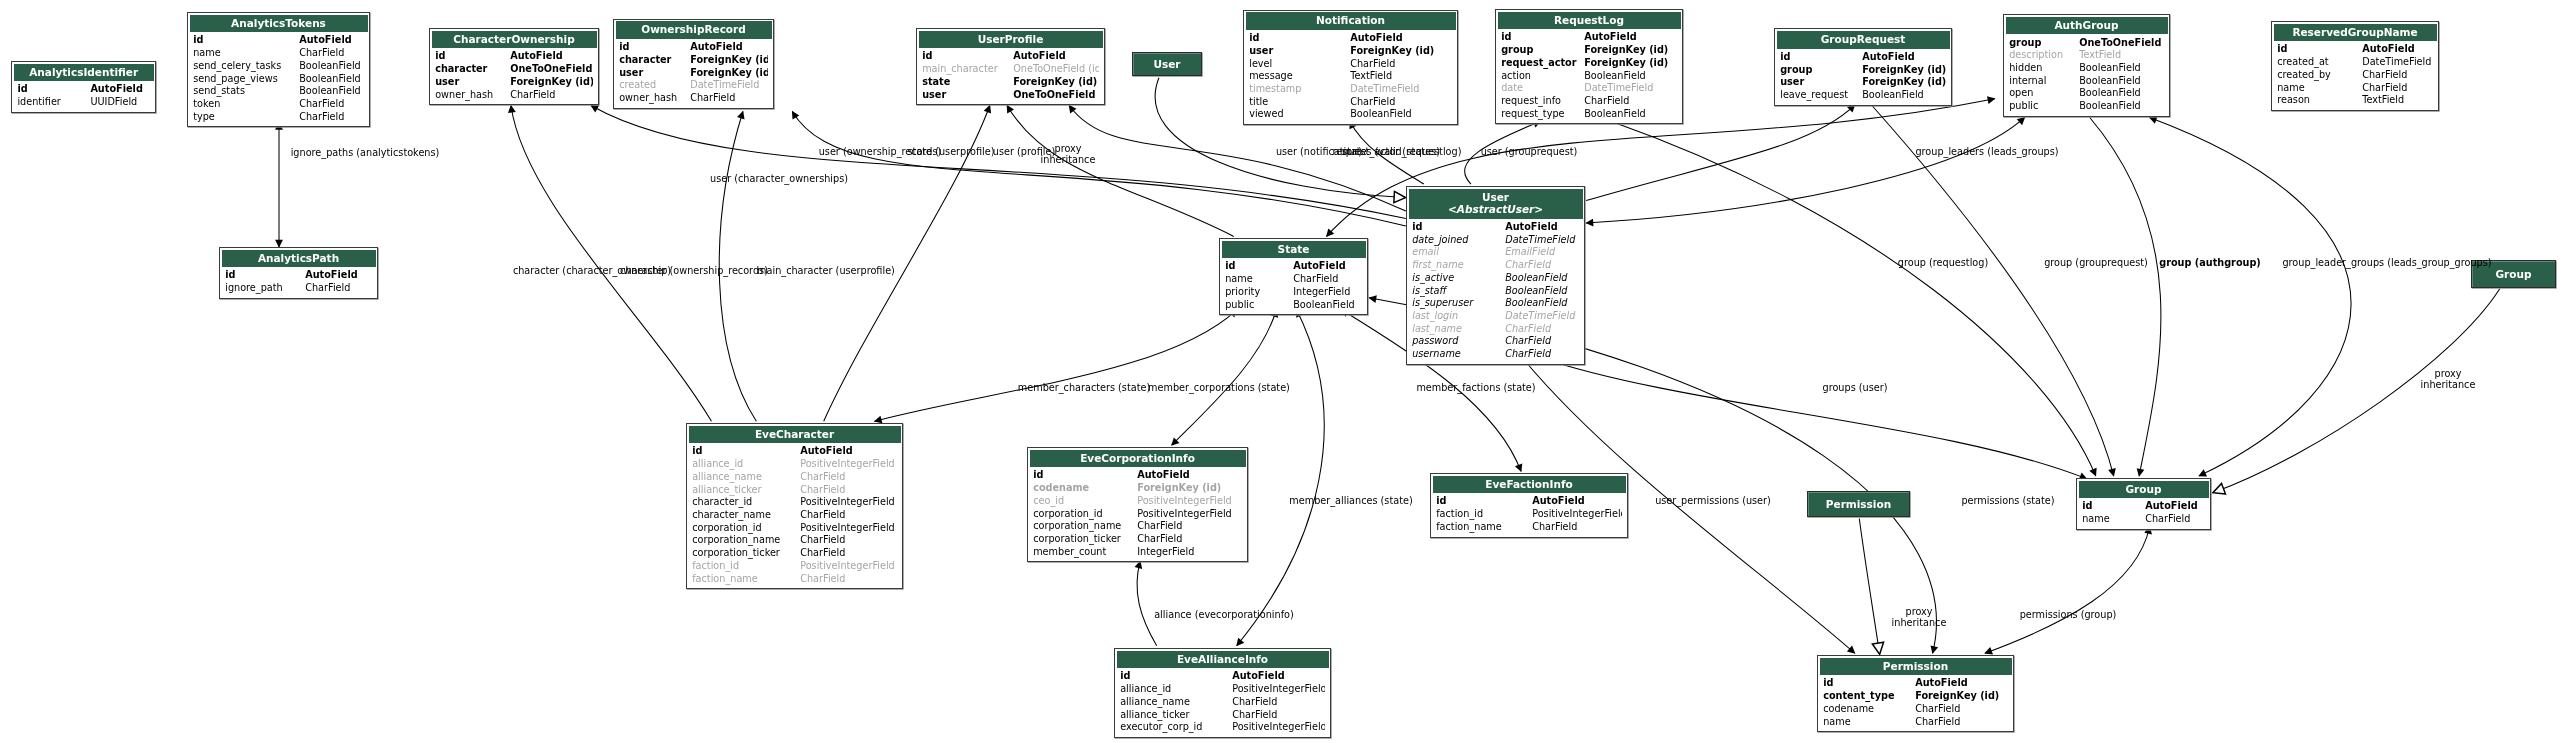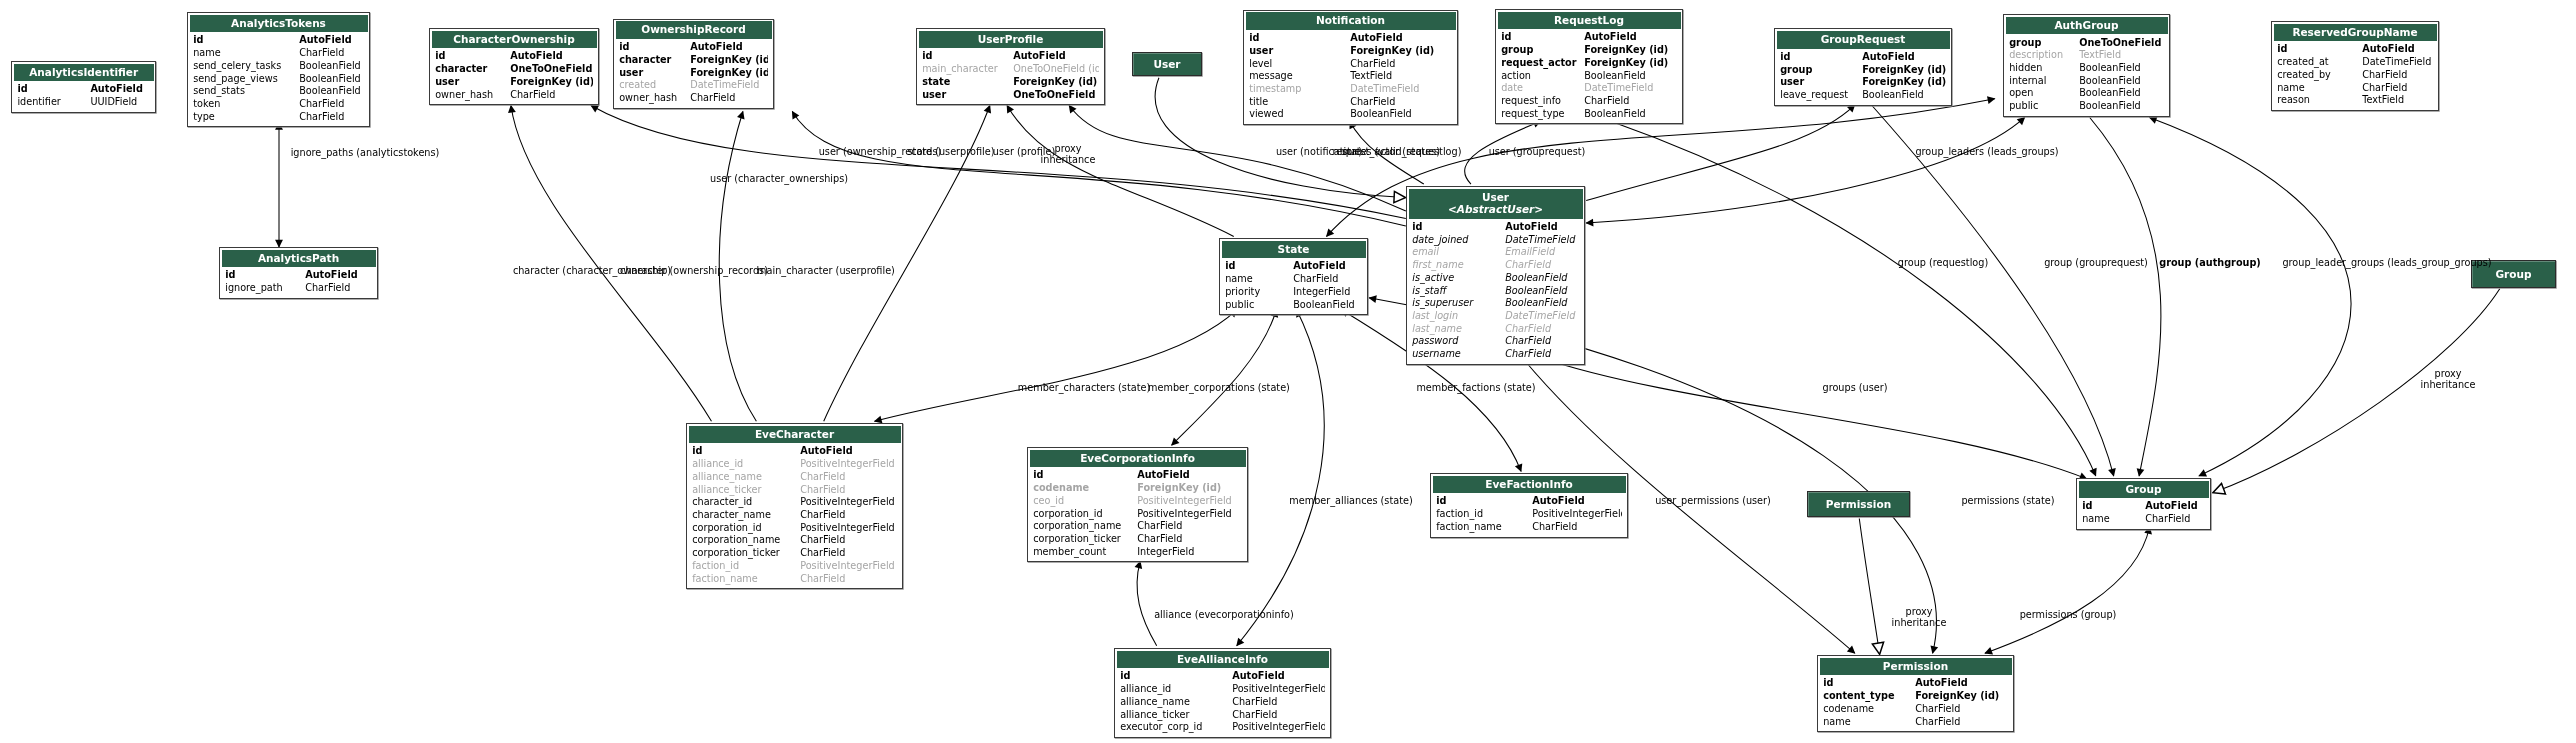--- a/index.html
+++ b/index.html
@@ -73,21 +73,21 @@
     <div class="elabel" style="left: 826px; top: 271px;">main_character (userprofile)</div>
     <div class="elabel" style="left: 779px; top: 152px; margin-top: 27px;">user (character_ownerships)</div>
     <div class="elabel" style="left: 880px; top: 152px;">user (ownership_records)</div>
     <div class="elabel" style="left: 951px; top: 152px;">state (userprofile)</div>
     <div class="elabel" style="left: 1024px; top: 152px;">user (profile)</div>
     <div class="elabel" style="left: 1068px; top: 155px;">proxy
 inheritance</div>
     <div class="elabel" style="left: 1319px; top: 152px;">user (notification)</div>
     <div class="elabel" style="left: 1391px; top: 152px;">states (valid_states)</div>
     <div class="elabel" style="left: 1397px; top: 152px;">request_actor (requestlog)</div>
-    <div class="elabel" style="left: 1529px; top: 152px; margin-left: 8px;">user (grouprequest)</div>
+    <div class="elabel" style="left: 1529px; top: 152px;">user (grouprequest)</div>
     <div class="elabel" style="left: 1987px; top: 152px;">group_leaders (leads_groups)</div>
     <div class="elabel" style="left: 1943px; top: 263px;">group (requestlog)</div>
     <div class="elabel" style="left: 2096px; top: 263px;">group (grouprequest)</div>
     <div class="elabel" style="left: 2210px; top: 263px; font-weight: bold;">group (authgroup)</div>
     <div class="elabel" style="left: 2387px; top: 263px;">group_leader_groups (leads_group_groups)</div>
     <div class="elabel" style="left: 2448px; top: 380px;">proxy
 inheritance</div>
     <div class="elabel" style="left: 1855px; top: 388px;">groups (user)</div>
     <div class="elabel" style="left: 1084px; top: 388px;">member_characters (state)</div>
     <div class="elabel" style="left: 1219px; top: 388px;">member_corporations (state)</div>

